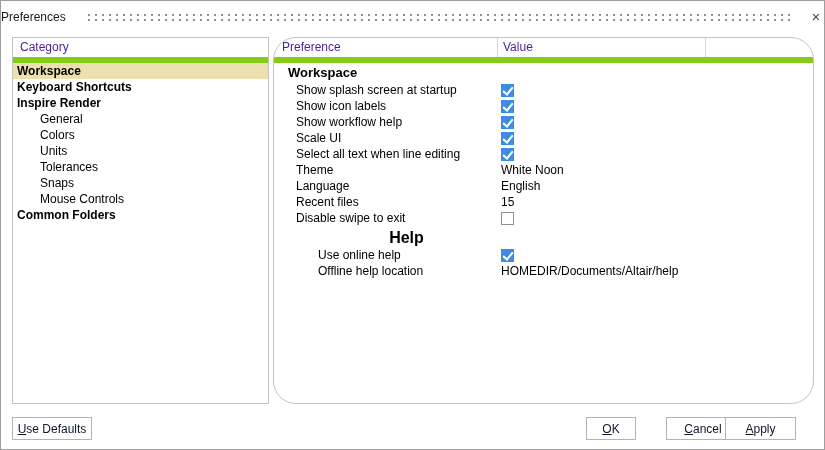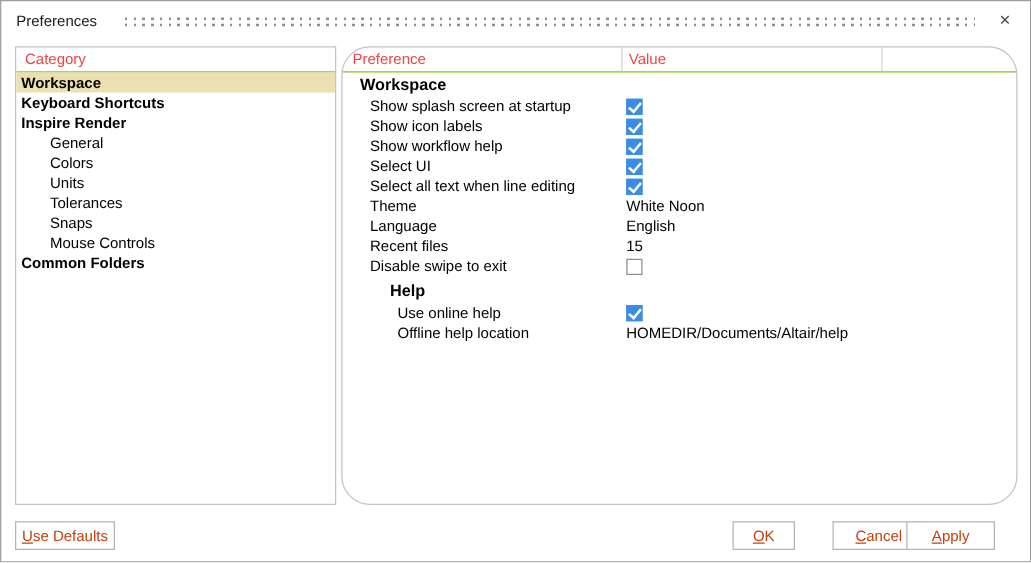--- a/index.html
+++ b/index.html
@@ -1,65 +1,65 @@
 <!DOCTYPE html>
 <html><head>
 <meta charset="utf-8">
 <style>
   html,body { margin:0; padding:0; background:#fff; }
   body { width:825px; height:450px; font-family:"Liberation Sans", sans-serif; font-size:12px; color:#000; }
   .dialog { position:relative; width:823px; height:448px; border:1px solid #9e9e9e; background:#ffffff; box-sizing:content-box; overflow:hidden; }
 
   
-  .titlebar { position:absolute; top:0; left:0; right:0; height:32px; display:flex; align-items:center; padding:0 12px; box-sizing:border-box; }
+  .titlebar { position:absolute; top:0; left:0; right:0; height:32px; display:flex; align-items:center; padding:0 0; box-sizing:border-box; }
   .title { font-size:12px; color:#1a1a1a; white-space:nowrap; }
   .dots { flex:1; height:8px; margin:0 16px 0 22px;
       background-image:
         repeating-linear-gradient(90deg, #8f8f8f 0 2px, transparent 2px 7px),
         repeating-linear-gradient(90deg, #8f8f8f 0 2px, transparent 2px 7px);
       background-size:100% 2px, 100% 2px;
       background-position:0 1px, 0 6px;
       background-repeat:no-repeat; }
   .close { width:16px; height:16px; line-height:15px; text-align:center; font-size:15px; color:#4a4a4a; cursor:default; }
 
   
   .panel { position:absolute; top:36px; bottom:45px; border:1px solid #c3c3c3; background:#fff; box-sizing:border-box; overflow:hidden; }
   .panel-left  { left:11px;  width:257px; }
   .panel-right { left:272px; width:541px;border-radius:23px; }
-  .colhdr { height:19px; line-height:19px; color:#ef4444; border-bottom:1px solid #84cc16; display:flex; }
+  .colhdr { height:19px; line-height:19px; color:#4c1d95; border-bottom:6px solid #84cc16; display:flex; }
   .panel-left .colhdr { padding-left:7px; }
 
   
   .cat-item { height:16px; line-height:16px; font-weight:bold; padding-left:4px; white-space:nowrap; cursor:default; }
   .cat-item.child { font-weight:normal; padding-left:27px; }
   .cat-item.selected { background:#ede0b0; }
 
   
   .seg1 { width:223px; padding-left:8px; box-sizing:border-box; }
   .seg2 { width:208px; padding-left:5px; box-sizing:border-box; border-left:1px solid #d5d5d5; }
   .seg3 { flex:1; border-left:1px solid #d5d5d5; }
 
   
   .prow { display:flex; align-items:center; height:16px; }
   .prow .label { width:227px; box-sizing:border-box; padding-left:22px; white-space:nowrap; }
   .prow.sec1 { height:19px; font-weight:bold; font-size:13px; }
   .prow.sec1 .label { padding-left:14px; font-size:13px; }
   .prow.sec2 { height:19px; font-weight:bold; font-size:13px; margin-top:2px; }
-  .prow.sec2 .label { padding-left:38px; font-size:13px; }
+  .prow.sec2 .label { padding-left:38px; font-size:16px;text-align:center; }
   .prow.child2 .label { padding-left:44px; }
   .value { white-space:nowrap; }
 
   
   .checkbox { width:13px; height:13px; border:1px solid #8f8f8f; background:#fff; box-sizing:border-box; position:relative; display:inline-block; }
   .checkbox.checked { background:#3c8ce6; border-color:#3c8ce6; }
   .checkbox.checked::after { content:""; position:absolute; left:3px; top:0px; width:4px; height:8px;
       border:solid #fff; border-width:0 2px 2px 0; transform:rotate(40deg); }
 
   
-  .btn { position:absolute; top:416px; height:23px; background:#fff; border:1px solid #b3b3b3; font-family:"Liberation Sans", sans-serif; font-size:12px; color:#c2410c; padding:0; cursor:default; }
+  .btn { position:absolute; top:416px; height:23px; background:#fff; border:1px solid #b3b3b3; font-family:"Liberation Sans", sans-serif; font-size:12px; color:#0f172a; padding:0; cursor:default; }
   .btn span { display:block; text-align:center; }
   .btn span::first-letter { text-decoration:underline; }
   .btn-defaults { left:11px;  width:80px; }
   .btn-ok      { left:585px; width:50px; }
   .btn-cancel  { left:665px; width:74px; }
   .btn-apply   { left:724px; width:71px; }
 </style>
 </head>
 <body>
 
@@ -102,21 +102,21 @@
     </div>
     <div class="prow">
       <span class="label">Show icon labels</span>
       <span class="checkbox checked"></span>
     </div>
     <div class="prow">
       <span class="label">Show workflow help</span>
       <span class="checkbox checked"></span>
     </div>
     <div class="prow">
-      <span class="label">Select UI</span>
+      <span class="label">Scale UI</span>
       <span class="checkbox checked"></span>
     </div>
     <div class="prow">
       <span class="label">Select all text when line editing</span>
       <span class="checkbox checked"></span>
     </div>
     <div class="prow">
       <span class="label">Theme</span>
       <span class="value">White Noon</span>
     </div>

